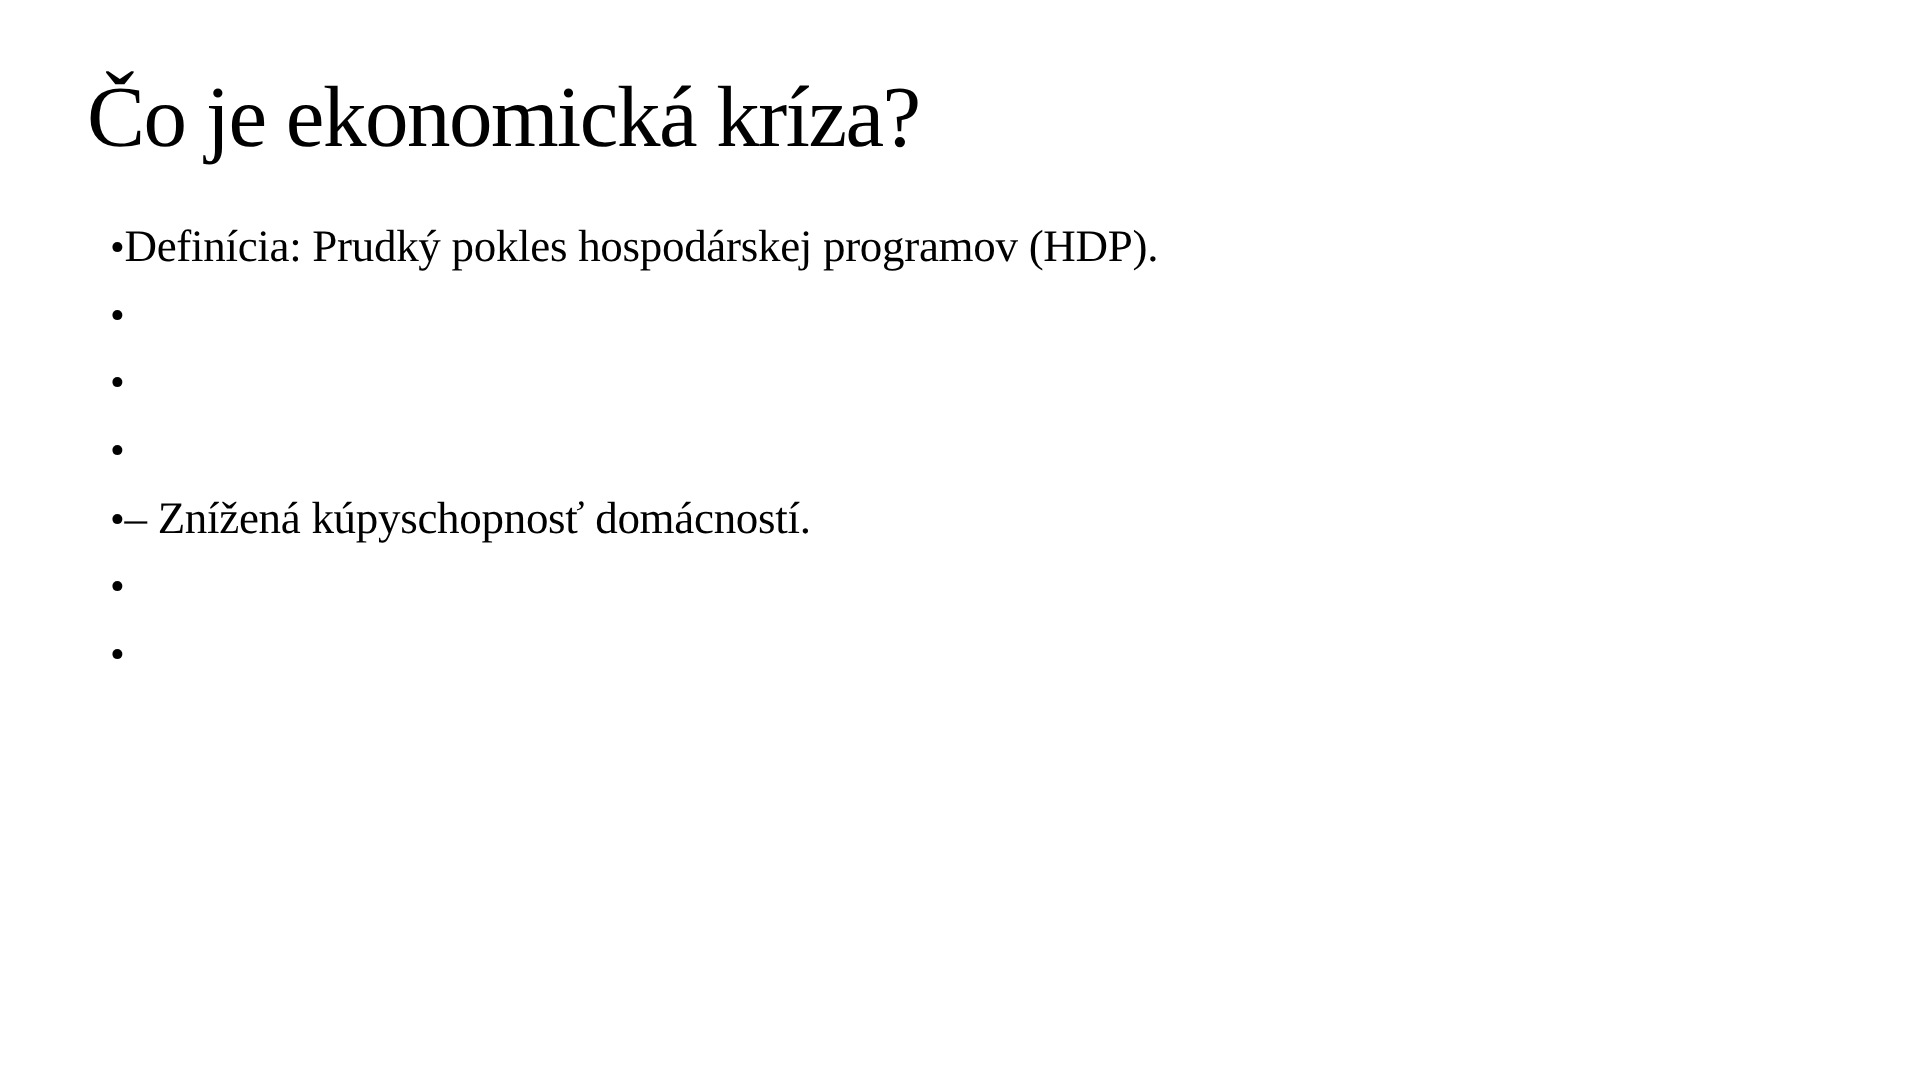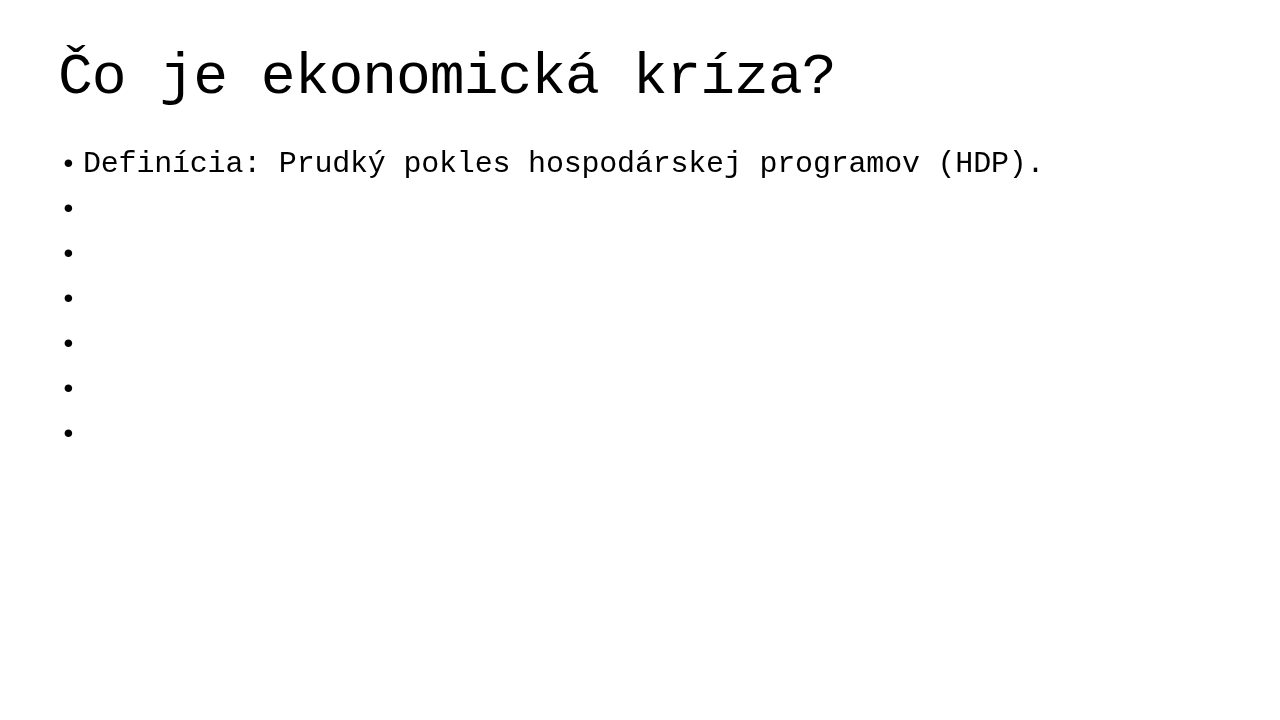--- a/index.html
+++ b/index.html
@@ -6,22 +6,23 @@
     margin: 0;
     padding: 0;
     background: #ffffff;
   }
   .slide {
     position: relative;
     width: 1116px;
     height: 720px;
     background: #ffffff;
     overflow: hidden;
-    font-family: Liberation Mono, monospace;
+    font-family: Liberation Serif, serif;
     color: #000000;
+    text-align: right;
   }
   .slide-title {
     position: absolute;
     left: 58px;
     top: 42px;
     margin: 0;
     font-size: 58px;
     font-weight: 400;
     letter-spacing: -1px;
     line-height: 1.25;
@@ -68,20 +69,21 @@
         <span class="bullet-dot">•</span>
       </div>
       <div class="bullet-line">
         <span class="bullet-dot">•</span>
       </div>
       <div class="bullet-line">
         <span class="bullet-dot">•</span>
       </div>
       <div class="bullet-line">
         <span class="bullet-dot">•</span>
+        <span class="bullet-text">– Znížená kúpyschopnosť domácností.</span>
       </div>
       <div class="bullet-line">
         <span class="bullet-dot">•</span>
       </div>
       <div class="bullet-line">
         <span class="bullet-dot">•</span>
       </div>
     </div>
 </div>
 

